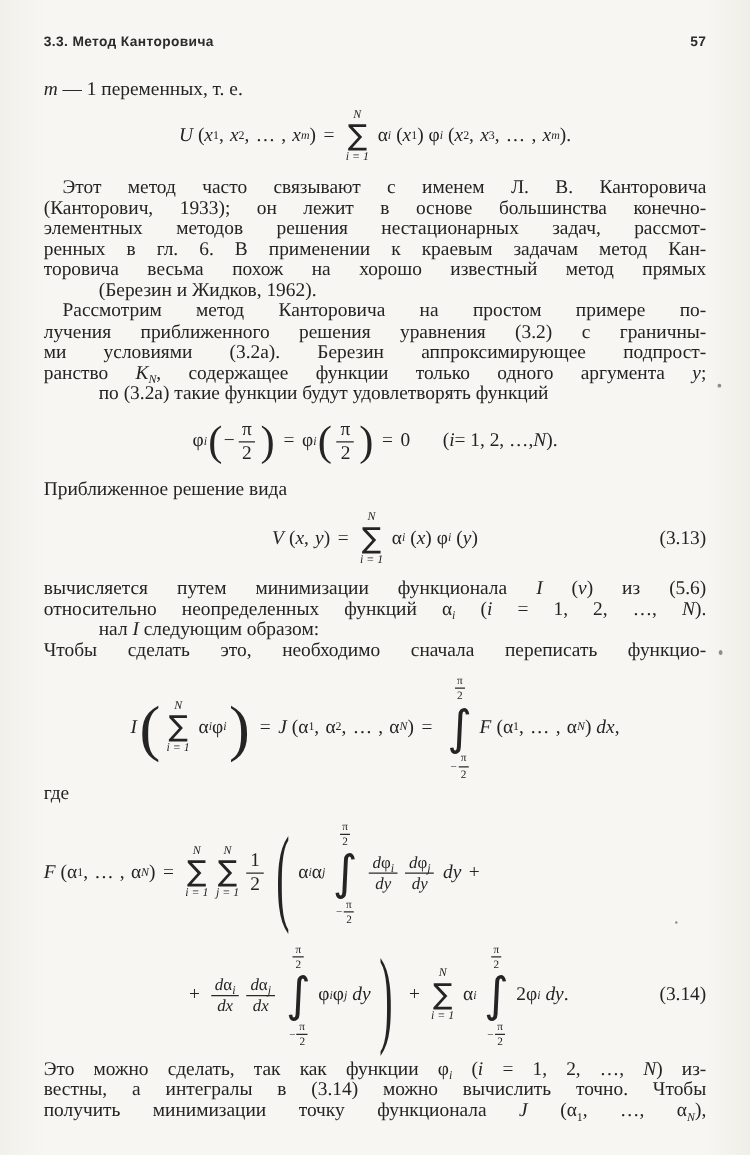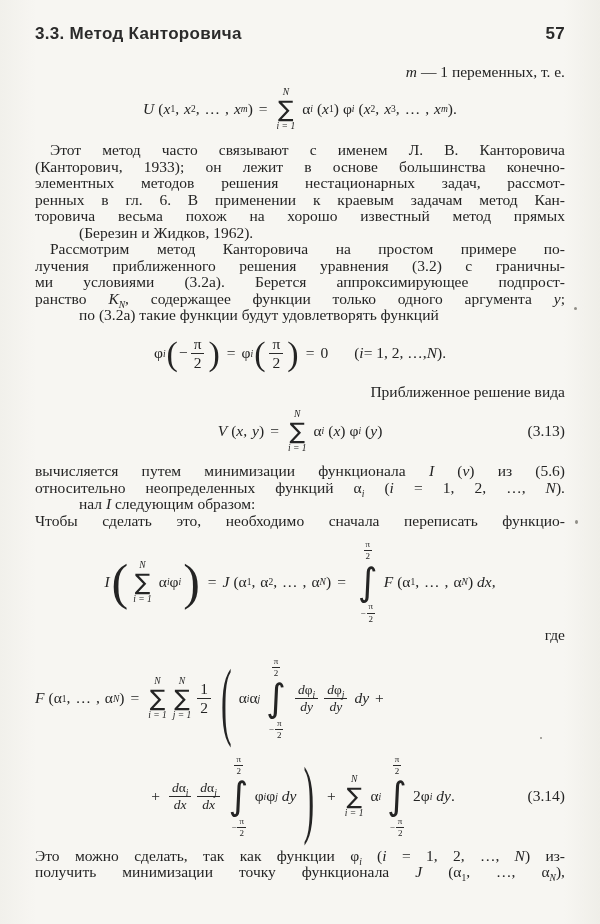--- a/index.html
+++ b/index.html
@@ -2,26 +2,26 @@
 <html><head>
 <meta charset="utf-8">
 <style>
   html,body{margin:0;padding:0;background:#e9e8e3;}
   .page{position:relative;width:600px;height:924px;box-sizing:border-box;
     background:linear-gradient(90deg,#f1f0eb 0,#f7f6f2 6%,#f7f6f2 94%,#efeee8 100%);
     padding:26px 35px 0 35px;
     font-family:"Liberation Serif",serif;font-size:15.5px;line-height:16.5px;color:#242424;
     overflow:hidden;}
   .hdr{display:flex;justify-content:space-between;align-items:baseline;
-    font-family:"Liberation Sans",sans-serif;font-weight:700;font-size:17px;
+    font-family:"Liberation Sans",sans-serif;font-weight:700;font-size:11px;
     letter-spacing:.3px;color:#2b2b2b;}
   .pl{text-align:justify;text-align-last:justify;}
   .pl.last{text-align-last:left;margin-left:44px;}
   .ind{text-indent:15px;}
-  .plain{text-align:right;}
+  .plain{text-align:left;}
   .it{font-style:italic;}
   sub{font-size:9.5px;line-height:0;vertical-align:-3.5px;}
   .eq{display:flex;align-items:center;justify-content:center;position:relative;white-space:nowrap;}
   .eq.left{justify-content:flex-start;}
   .eqnum{position:absolute;right:0;}
   .sum{display:inline-flex;flex-direction:column;align-items:center;line-height:1;margin:0 3px;}
   .sum .lm{font-size:9.5px;font-style:italic;line-height:1.15;}
   .sum .sy{font-size:23px;line-height:1;font-family:"DejaVu Sans",sans-serif;font-weight:400;}
   .intg{display:inline-flex;flex-direction:column;align-items:center;line-height:1;margin:0 6px;}
   .intg .il{font-size:9px;line-height:1;display:flex;align-items:center;justify-content:center;}
@@ -102,21 +102,21 @@
     <div class="pl">(Канторович, 1933); он лежит в основе большинства конечно-</div>
     <div class="pl">элементных методов решения нестационарных задач, рассмот-</div>
     <div class="pl">ренных в гл. 6. В применении к краевым задачам метод Кан-</div>
     <div class="pl">торовича весьма похож на хорошо известный метод прямых</div>
     <div class="pl last">(Березин и Жидков, 1962).</div>
   </div>
 
   <div>
     <div class="pl ind">Рассмотрим метод Канторовича на простом примере по-</div>
     <div class="pl">лучения приближенного решения уравнения (3.2) с граничны-</div>
-    <div class="pl">ми условиями (3.2а). Берется аппроксимирующее подпрост-</div>
+    <div class="pl">ми условиями (3.2а). Березин аппроксимирующее подпрост-</div>
     <div class="pl"><span>ранство </span><i class="it">K</i><sub class="it">N</sub><span>, содержащее функции только одного аргумента </span><i class="it">y</i><span>;</span></div>
     <div class="pl last">по (3.2а) такие функции будут удовлетворять функций</div>
   </div>
 
   <div class="eq" style="margin:10px 0;height:40px;">
       <span>φ</span>
       <sub class="it">i</sub>
       <span class="bp">(</span>
       <span>−</span>
       <span class="frac">
@@ -360,20 +360,21 @@
       <span>φ</span>
       <sub class="it">i</sub>
       <i class="it g">d</i>
       <i class="it">y</i>
       <span>.</span>
       <span class="eqnum">(3.14)</span>
     </div>
 
   <div style="margin-top:10px;">
     <div class="pl"><span>Это можно сделать, так как функции φ</span><sub class="it">i</sub><span> (</span><i class="it">i</i><span> = 1, 2, …, </span><i class="it">N</i><span>) из-</span></div>
+    <div class="pl">вестны, а интегралы в (3.14) можно вычислить точно. Чтобы</div>
     <div class="pl"><span>получить минимизации точку функционала </span><i class="it">J</i><span> (α</span><sub>1</sub><span>, …, α</span><sub class="it">N</sub><span>),</span></div>
   </div>
 
   <span class="speck" style="left:574px;top:307px;width:3px;height:3px;"></span>
   <span class="speck" style="left:575px;top:520px;width:3px;height:4px;"></span>
   <span class="speck" style="left:540px;top:737px;width:2px;height:2px;"></span>
 
 </div>
 
 </body></html>

